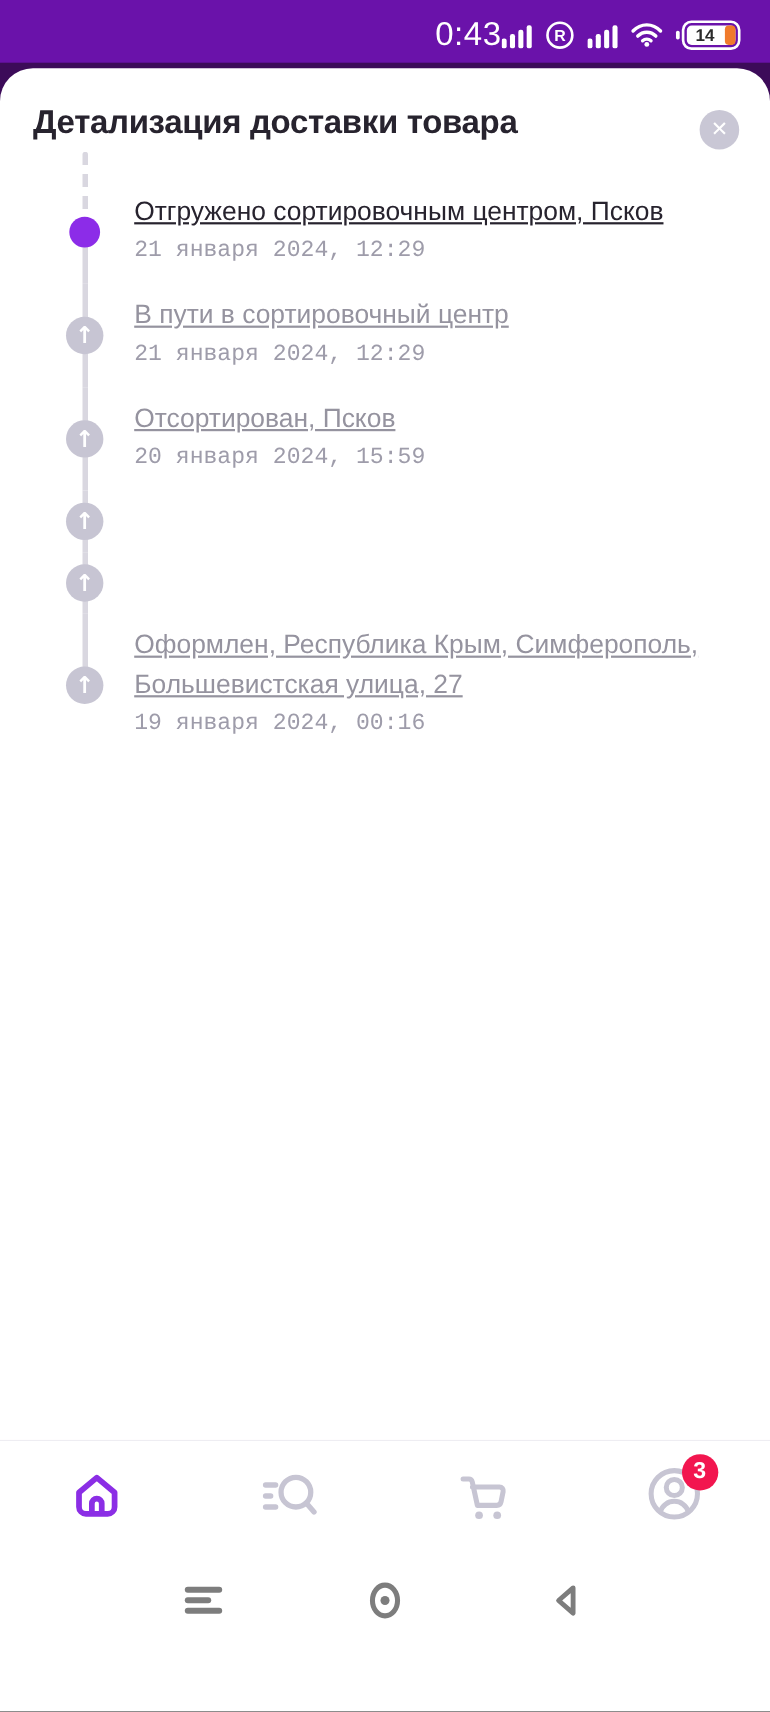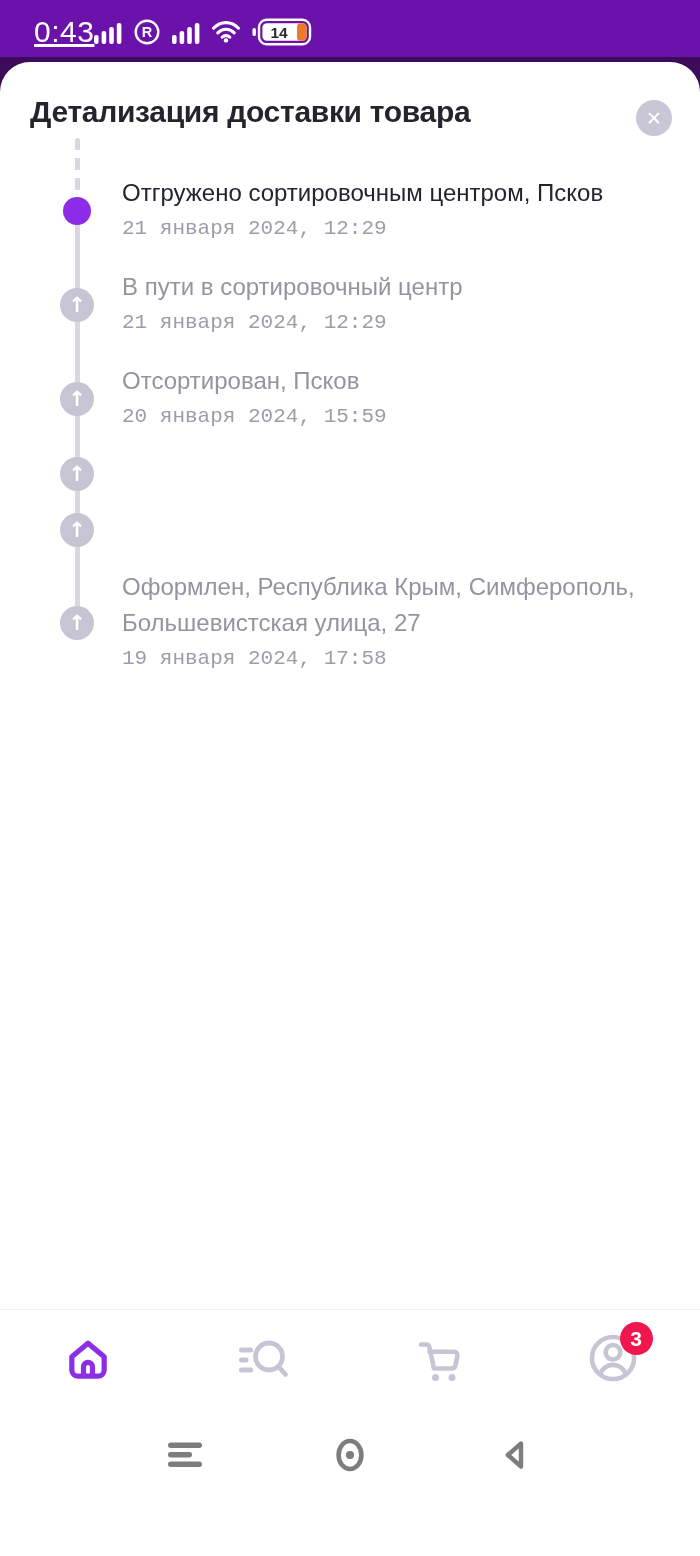--- a/index.html
+++ b/index.html
@@ -6,22 +6,22 @@
   html,body { background:#222; }
   body { font-family:"Liberation Sans","DejaVu Sans",sans-serif; }
   .screen {
     position:relative; width:700px; height:1556px; margin:0 auto;
     background:#fff; overflow:hidden;
   }
   
   .backdrop { position:absolute; top:0; left:0; width:100%; height:130px; background:#3C0B59; }
   .status-bar {
     position:absolute; top:0; left:0; width:100%; height:57px; background:#6A12AA;
-    display:flex; align-items:center; justify-content:flex-start;
-    padding:6px 26px 0 34px; color:#fff; z-index:2;text-decoration:underline;
+    display:flex; align-items:center; justify-content:flex-end;
+    padding:6px 26px 0 34px; color:#fff; z-index:2;
   }
   .status-time { font-size:30px; font-weight:500; letter-spacing:.5px; }
   .status-icons { display:flex; align-items:center; gap:11px; }
   
   .sheet {
     position:absolute; top:62px; left:0; width:100%; height:1494px;
     background:#fff; border-radius:30px 30px 0 0; z-index:3;
   }
   .sheet-header { display:flex; justify-content:space-between; align-items:flex-start; padding:32px 28px 0 30px; }
   .page-title { font-size:30px; font-weight:700; color:#27232E; letter-spacing:-.3px; line-height:36px; }
@@ -51,21 +51,21 @@
   .event:first-of-type::before { top:50%; }
   .event:last-of-type::before { bottom:50%; }
   .marker { width:90px; flex:none; display:flex; justify-content:center; position:relative; z-index:1; }
   .marker .circle {
     width:34px; height:34px; border-radius:50%; background:#C7C5D3; color:#fff;
     display:flex; align-items:center; justify-content:center;
     font-family:"DejaVu Sans",sans-serif; font-size:21px; font-weight:700;
   }
   .event.current .marker .circle { width:28px; height:28px; background:#8C2CE8; }
   .event-text { padding-right:42px; }
-  .event-title { font-size:24px; line-height:36px; color:#95939F; }
+  .event-title { font-size:24px; line-height:36px; color:#95939F;text-decoration:underline; }
   .event.current .event-title { color:#27232E; }
   .event-date { font-size:21px; line-height:36px; color:#9E9CAA;font-family:Liberation Mono, monospace; }
   
   .nav-divider { position:absolute; top:1309px; left:0; width:100%; height:1px; background:#EEEDF2; z-index:4; }
   .bottom-nav {
     position:absolute; top:1310px; left:0; width:100%; height:100px;
     display:flex; align-items:center; background:#fff; z-index:4;
   }
   .nav-item { flex:1; display:flex; justify-content:center; align-items:center; height:100%; cursor:pointer; position:relative; }
   .profile-wrap { position:relative; }
@@ -189,21 +189,21 @@
         </div>
 
         <div class="event">
           <span class="marker">
             <span class="circle">
               <span class="arrow">↑</span>
             </span>
           </span>
           <span class="event-text">
             <div class="event-title">Оформлен, Республика Крым, Симферополь, Большевистская улица, 27</div>
-            <div class="event-date">19 января 2024, 17:58</div>
+            <div class="event-date">19 января 2024, 00:16</div>
           </span>
         </div>
       </div>
 
   </div>
 
   <div class="nav-divider"></div>
   <div class="bottom-nav">
     <div class="nav-item">
       <svg width="48" height="48" viewBox="0 0 46 46">

